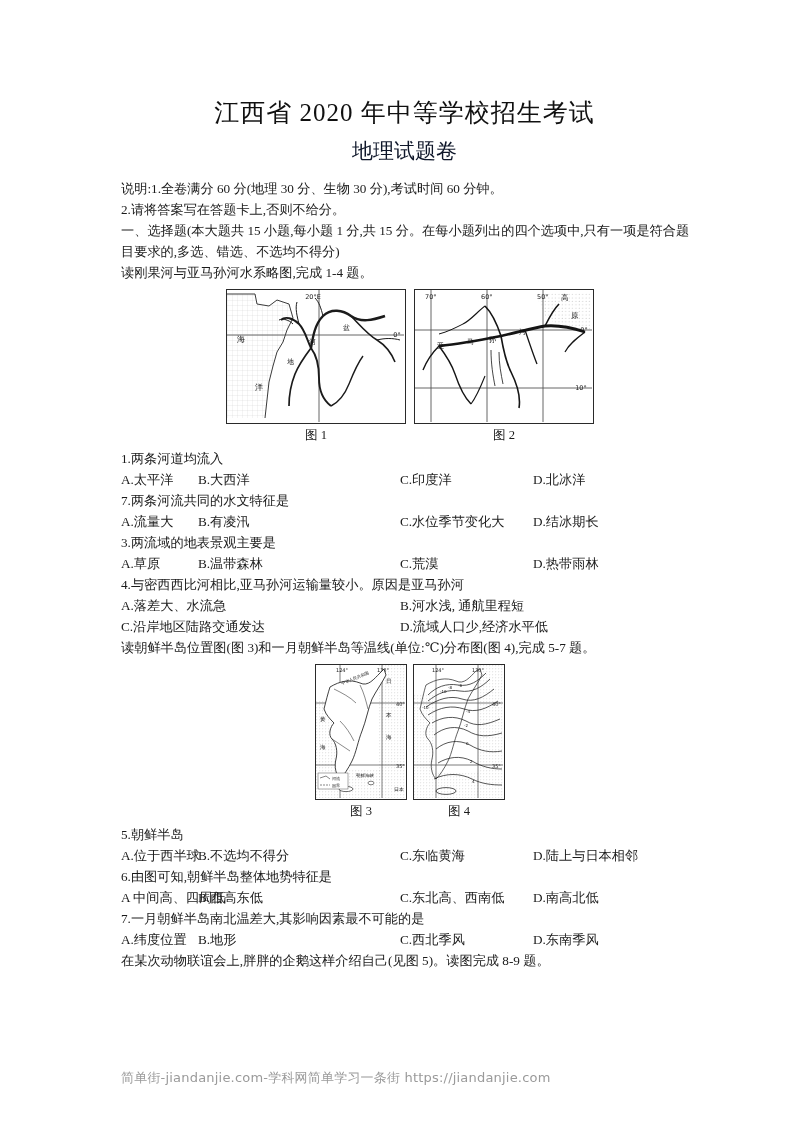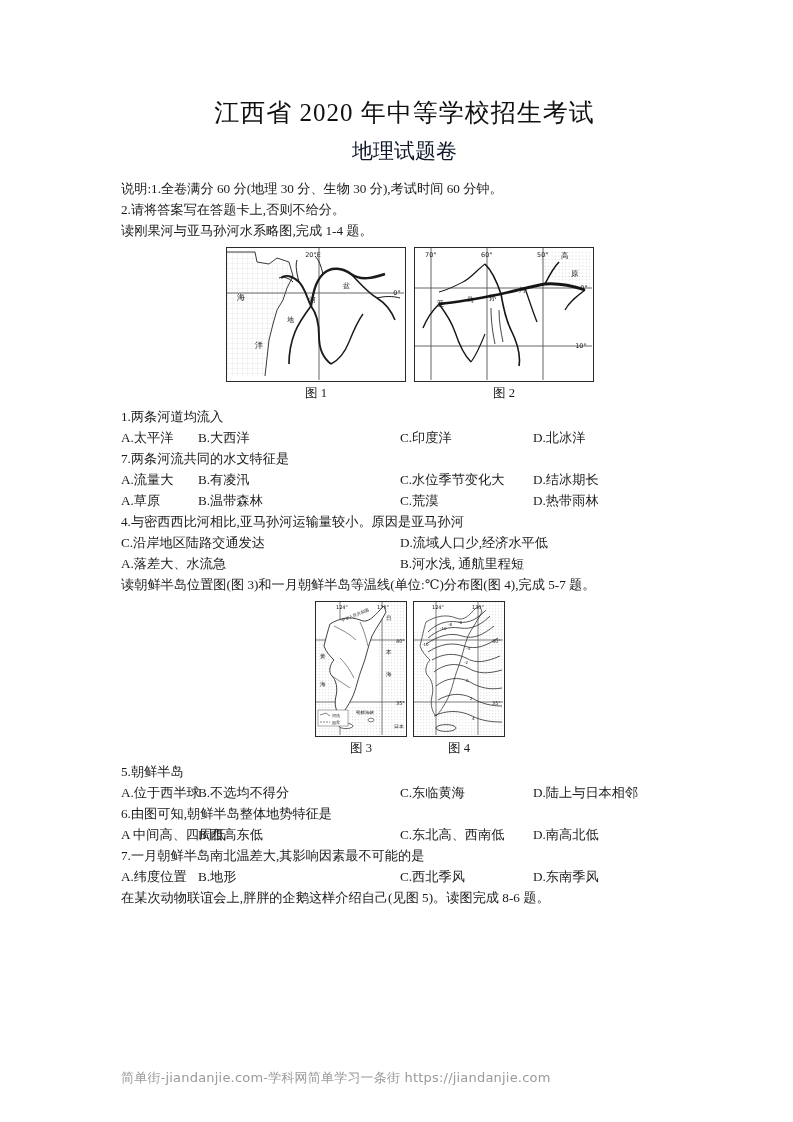--- a/index.html
+++ b/index.html
@@ -135,20 +135,21 @@
 
   <div class="title-block">
     <div class="title-main">江西省 2020 年中等学校招生考试</div>
     <div class="title-sub">地理试题卷</div>
   </div>
 
   <div class="body-area">
 
     <div class="para">说明:1.全卷满分 60 分(地理 30 分、生物 30 分),考试时间 60 分钟。</div>
     <div class="para">2.请将答案写在答题卡上,否则不给分。</div>
+    <div class="para">一、选择题(本大题共 15 小题,每小题 1 分,共 15 分。在每小题列出的四个选项中,只有一项是符合题目要求的,多选、错选、不选均不得分)</div>
     <div class="para">读刚果河与亚马孙河水系略图,完成 1-4 题。</div>
 
     <div class="figset">
       <div class="figrow">
         <div class="figwrap">
           <div class="figbox" style="width:180px;height:135px;">
             <svg width="177" height="132" viewBox="0 0 177 132">
               <defs>
                 <pattern id="dots1" width="4" height="4" patternUnits="userSpaceOnUse">
                   <circle cx="1" cy="1" r="0.45" fill="#8a8a8a"></circle>
@@ -251,35 +252,36 @@
     </div>
 
     <div class="qline">7.两条河流共同的水文特征是</div>
     <div class="opts4">
       <span class="oa">A.流量大</span>
       <span class="ob">B.有凌汛</span>
       <span class="oc">C.水位季节变化大</span>
       <span class="od">D.结冰期长</span>
     </div>
 
+    <div class="qline">3.两流域的地表景观主要是</div>
     <div class="opts4">
       <span class="oa">A.草原</span>
       <span class="ob">B.温带森林</span>
       <span class="oc">C.荒漠</span>
       <span class="od">D.热带雨林</span>
     </div>
 
     <div class="qline">4.与密西西比河相比,亚马孙河运输量较小。原因是亚马孙河</div>
     <div class="opts2">
+      <span class="o-left">A.落差大、水流急</span>
+      <span class="o-right">B.河水浅, 通航里程短</span>
+    </div>
+    <div class="opts2">
       <span class="o-left">C.沿岸地区陆路交通发达</span>
       <span class="o-right">D.流域人口少,经济水平低</span>
-    </div>
-    <div class="opts2">
-      <span class="o-left">A.落差大、水流急</span>
-      <span class="o-right">B.河水浅, 通航里程短</span>
     </div>
 
     <div class="para">读朝鲜半岛位置图(图 3)和一月朝鲜半岛等温线(单位:℃)分布图(图 4),完成 5-7 题。</div>
 
     <div class="figset">
       <div class="figrow">
         <div class="figwrap">
           <div class="figbox" style="width:92px;height:136px;">
             <svg width="89" height="133" viewBox="0 0 89 133">
               <defs>
@@ -411,19 +413,19 @@
     </div>
 
     <div class="qline">7.一月朝鲜半岛南北温差大,其影响因素最不可能的是</div>
     <div class="opts4">
       <span class="oa">A.纬度位置</span>
       <span class="ob">B.地形</span>
       <span class="oc">C.西北季风</span>
       <span class="od">D.东南季风</span>
     </div>
 
-    <div class="para">在某次动物联谊会上,胖胖的企鹅这样介绍自己(见图 5)。读图完成 8-6 题。</div>
+    <div class="para">在某次动物联谊会上,胖胖的企鹅这样介绍自己(见图 5)。读图完成 8-9 题。</div>
 
   </div>
 
   <div class="footer">简单街-jiandanjie.com-学科网简单学习一条街 https://jiandanjie.com</div>
 
 </div>
 
 </body></html>

